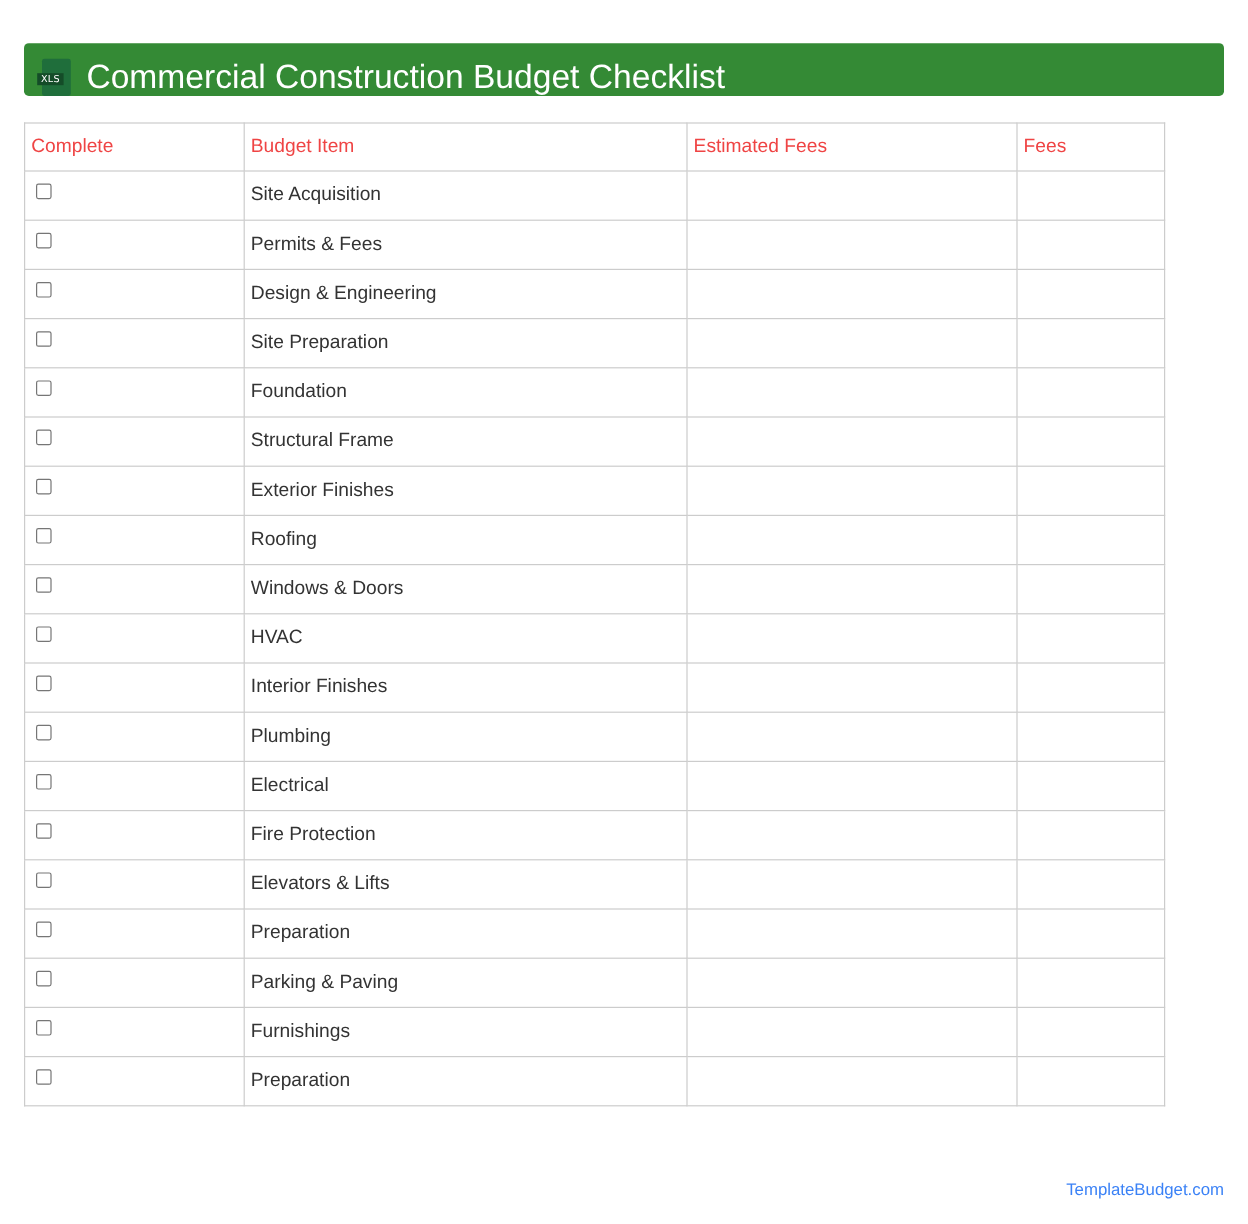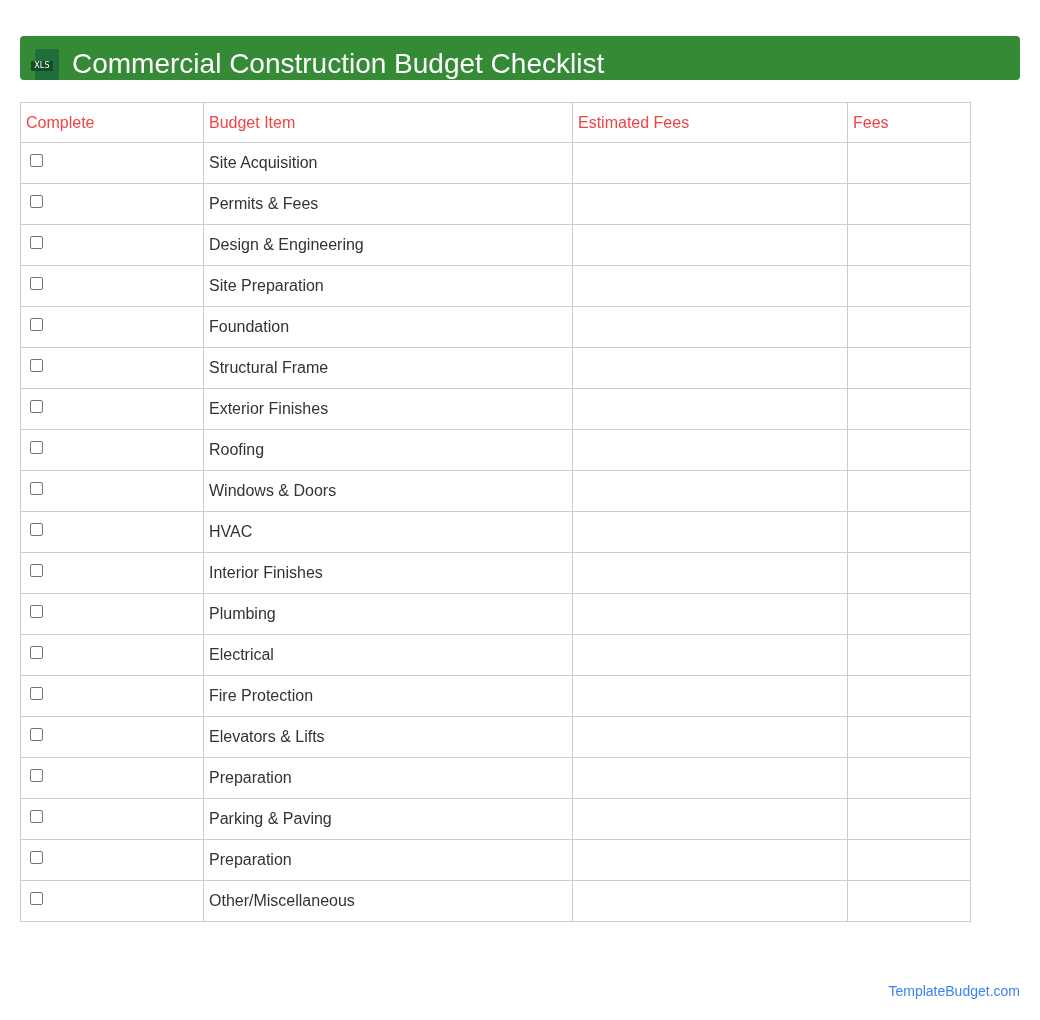--- a/index.html
+++ b/index.html
@@ -180,26 +180,26 @@
         <td></td>
       </tr>
       <tr>
         <td><span class="cb"></span></td>
         <td>Parking &amp; Paving</td>
         <td></td>
         <td></td>
       </tr>
       <tr>
         <td><span class="cb"></span></td>
+        <td>Furnishings</td>
+        <td></td>
+        <td></td>
+      </tr>
+      <tr>
+        <td><span class="cb"></span></td>
         <td>Preparation</td>
-        <td></td>
-        <td></td>
-      </tr>
-      <tr>
-        <td><span class="cb"></span></td>
-        <td>Other/Miscellaneous</td>
         <td></td>
         <td></td>
       </tr>
     </tbody>
 </table>
 
 <div class="footer">TemplateBudget.com</div>
 
 </body></html>

